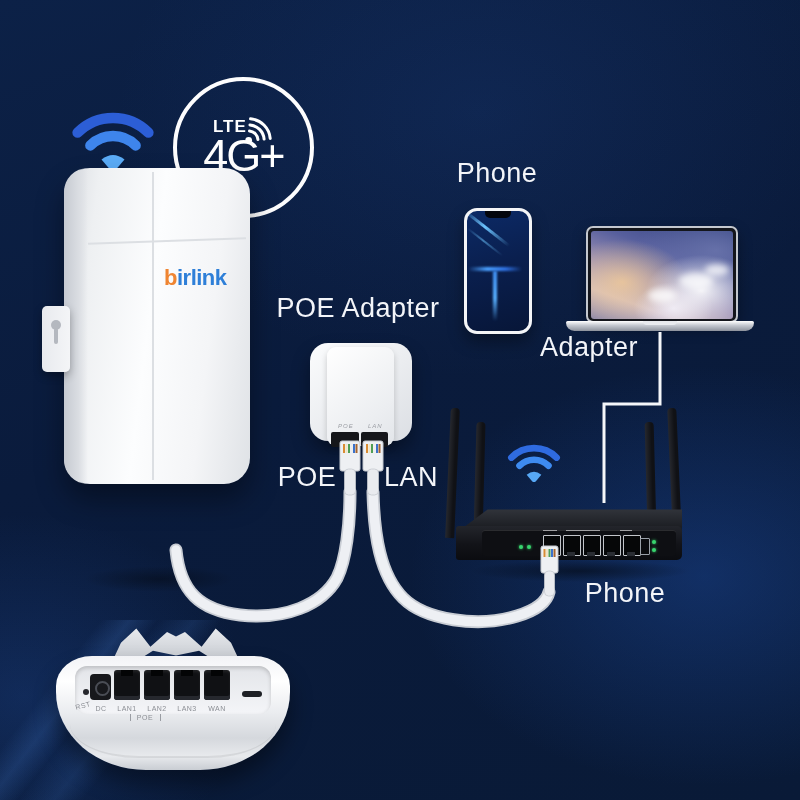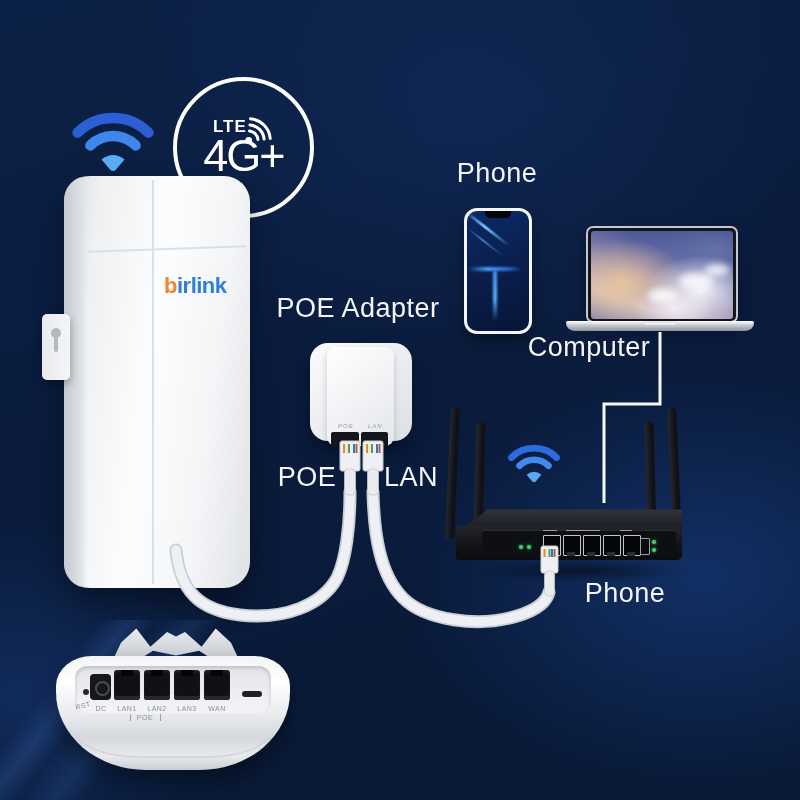--- a/index.html
+++ b/index.html
@@ -18,21 +18,21 @@
     background:linear-gradient(128deg, rgba(70,120,210,0) 28%, rgba(80,140,230,.18) 36%, rgba(70,120,210,0) 44%, rgba(80,140,230,.14) 54%, rgba(70,120,210,0) 62%);
   }
   
   .lbl{color:#f3f5f9;font-size:27px;font-weight:400;white-space:nowrap;transform:translateX(-50%);z-index:6;letter-spacing:.5px;}
   
   .badge{left:173px;top:77px;width:133px;height:133px;border:4px solid #fdfdfe;border-radius:50%;z-index:1;}
   .badge .lte{position:absolute;left:36px;top:36px;color:#fff;font-size:17px;font-weight:700;letter-spacing:1px;}
   .badge .g4{position:absolute;left:0;top:49px;width:100%;text-align:center;color:#fff;font-size:45px;font-weight:400;letter-spacing:-2px;}
   .badge svg{position:absolute;left:66px;top:33px;}
   
-  .cpe{left:64px;top:176px;width:186px;height:412px;border-radius:26px;z-index:2;
+  .cpe{left:64px;top:168px;width:186px;height:316px;border-radius:26px;z-index:2;
     background:linear-gradient(97deg,#d9dce1 0%,#eef0f2 16%,#fcfdfe 46%,#f4f5f7 74%,#dfe2e6 100%);
     box-shadow:0 16px 28px rgba(0,0,0,.38);}
   .cpe-leftface{left:0;top:0;bottom:0;width:24px;border-radius:26px 0 0 26px;
     background:linear-gradient(90deg,#c6cad1 0%,#dadde2 60%,rgba(218,221,226,0) 100%);}
   .cpe-seam-v{left:88px;top:4px;bottom:4px;width:2px;background:#dcdfe3;}
   .cpe-seam-h{left:24px;top:72px;right:4px;height:2px;background:#dcdfe3;transform:rotate(-2deg);}
   .cpe-logo{left:100px;top:97px;font-size:22px;font-weight:700;letter-spacing:-.5px;}
   .logo-b{color:#ef8532;}
   .logo-rest{color:#2e7fd8;}
   .cpe-bracket{left:-22px;top:138px;width:28px;height:66px;background:linear-gradient(90deg,#e8eaee,#f4f5f7);border-radius:5px;box-shadow:0 4px 8px rgba(0,0,0,.3);}
@@ -276,18 +276,18 @@
         <rect x="546" y="549" width="2" height="8" fill="#f0e6c6"></rect>
         <rect x="548.5" y="549" width="2" height="8" fill="#4f9e55"></rect>
         <rect x="551" y="549" width="2" height="8" fill="#3b72cc"></rect>
         <rect x="553.5" y="549" width="2" height="8" fill="#a5652f"></rect>
       <rect x="544.5" y="571" width="10" height="25" rx="4" fill="#e9ebef" stroke="#c5c9cf" stroke-width="0.8"></rect>
     </g>
   </svg>
 
   <div class="abs lbl" style="left:358px;top:293px;">POE Adapter</div>
   <div class="abs lbl" style="left:497px;top:158px;">Phone</div>
-  <div class="abs lbl" style="left:589px;top:332px;">Computer</div>
+  <div class="abs lbl" style="left:589px;top:332px;">Adapter</div>
   <div class="abs lbl" style="left:625px;top:578px;">Phone</div>
   <div class="abs lbl" style="left:307px;top:462px;">POE</div>
   <div class="abs lbl" style="left:411px;top:462px;">LAN</div>
 
 </div>
 
 </body></html>

